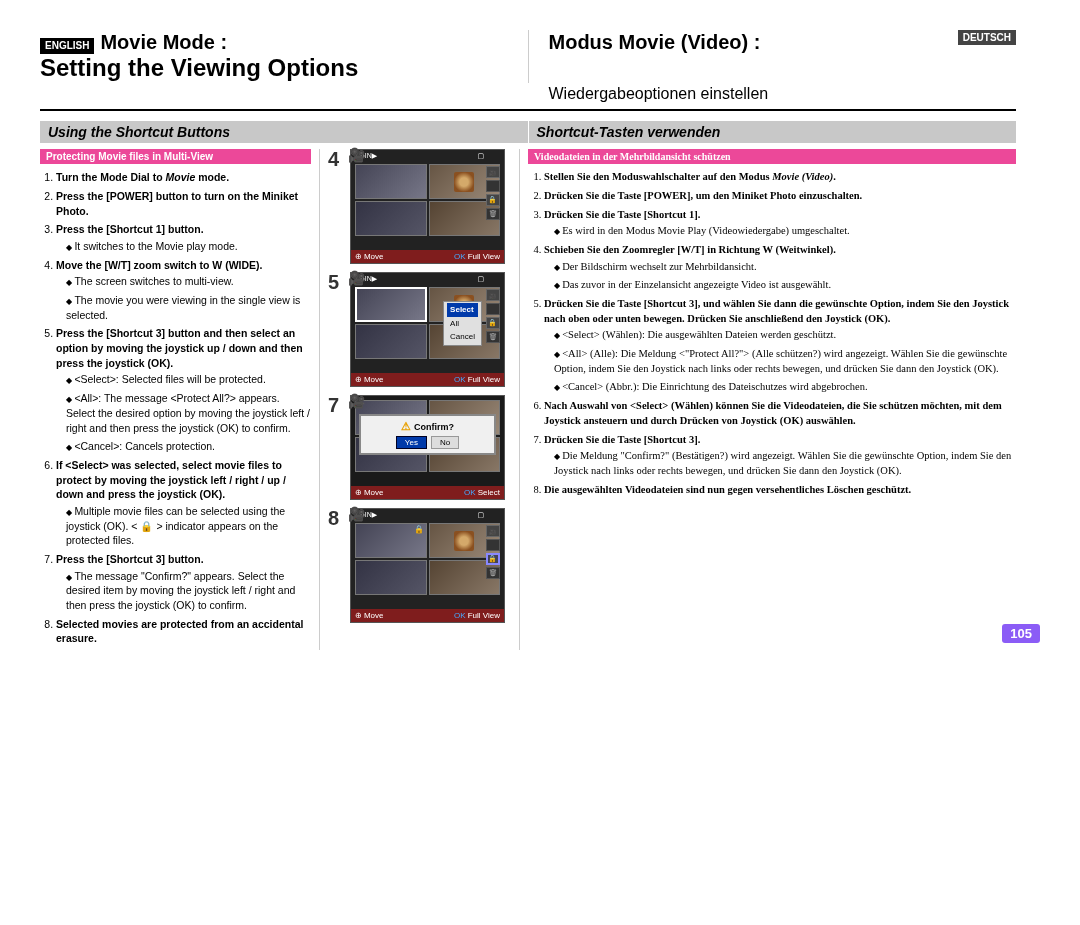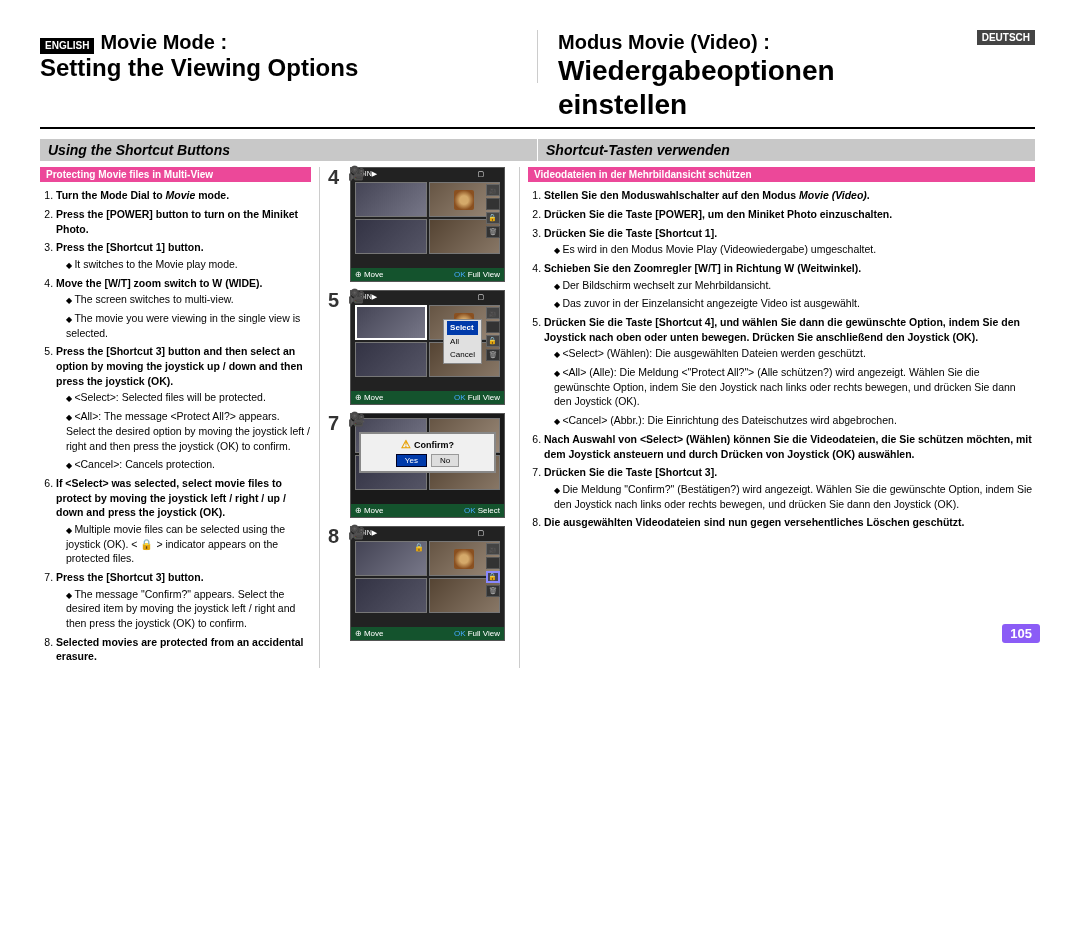--- a/index.html
+++ b/index.html
@@ -8,21 +8,21 @@
       height: 925px;
       background: #fff;
       font-family: Arial, Helvetica, sans-serif;
       font-size: 11px;
       color: #000;
       overflow: hidden;
     }
     .page {
       width: 1080px;
       height: 658px;
-      padding: 30px 45px 20px 40px;
+      padding: 30px 64px 20px 40px;
       position: relative;
       border-radius: 16px;
     }
 
     
     .header {
       display: flex;
       align-items: flex-start;
       margin-bottom: 10px;
       border-bottom: 2px solid #000;
@@ -64,23 +64,24 @@
       font-size: 24px;
       font-weight: bold;
       line-height: 1.2;
     }
     .title-right-line1 {
       font-size: 20px;
       font-weight: bold;
       line-height: 1.2;
     }
     .title-right-line2 {
-      font-size: 28px;
-      font-weight: bold;
+      font-size: 16px;
+      font-weight: normal;
       line-height: 1.2;
+      margin-top: 30px;
     }
 
     
     .section-header {
       display: flex;
       margin-bottom: 6px;
     }
     .section-title-left {
       flex: 1;
       background: #c8c8c8;
@@ -110,20 +111,21 @@
       border-right: 1px solid #ccc;
     }
     .middle-col {
       flex: 0 0 200px;
       padding: 0 8px;
       border-right: 1px solid #ccc;
     }
     .right-col {
       flex: 1;
       padding-left: 8px;
+      font-family: Liberation Serif, serif;
     }
 
     
     .protect-header {
       background: #ec4899;
       color: #fff;
       font-weight: bold;
       font-size: 10px;
       padding: 2px 6px;
       margin-bottom: 6px;
@@ -188,21 +190,21 @@
       background: #1a1a1a;
       border: 1px solid #555;
       position: relative;
       overflow: hidden;
     }
     .cam-bottom-bar {
       position: absolute;
       bottom: 0;
       left: 0;
       right: 0;
-      background: #14532d;
+      background: #7f1d1d;
       color: #fff;
       font-size: 8px;
       padding: 2px 4px;
       display: flex;
       justify-content: space-between;
     }
     .cam-bottom-bar .ok-text {
       color: #4af;
     }
 
@@ -481,21 +483,21 @@
             </ul>
           </li>
           <li>
             <b>Schieben Sie den Zoomregler [W/T] in Richtung W (Weitwinkel).</b>
             <ul class="sub-bullets">
               <li>Der Bildschirm wechselt zur Mehrbildansicht.</li>
               <li>Das zuvor in der Einzelansicht angezeigte Video ist ausgewählt.</li>
             </ul>
           </li>
           <li>
-            <b>Drücken Sie die Taste [Shortcut 4], und wählen Sie dann die gewünschte Option, indem Sie den Joystick nach oben oder unten bewegen. Drücken Sie anschließend den Joystick (OK).</b>
+            <b>Drücken Sie die Taste [Shortcut 3], und wählen Sie dann die gewünschte Option, indem Sie den Joystick nach oben oder unten bewegen. Drücken Sie anschließend den Joystick (OK).</b>
             <ul class="sub-bullets">
               <li>&lt;Select&gt; (Wählen): Die ausgewählten Dateien werden geschützt.</li>
               <li>&lt;All&gt; (Alle): Die Meldung &lt;"Protect All?"&gt; (Alle schützen?) wird angezeigt. Wählen Sie die gewünschte Option, indem Sie den Joystick nach links oder rechts bewegen, und drücken Sie dann den Joystick (OK).</li>
               <li>&lt;Cancel&gt; (Abbr.): Die Einrichtung des Dateischutzes wird abgebrochen.</li>
             </ul>
           </li>
           <li>
             <b>Nach Auswahl von &lt;Select&gt; (Wählen) können Sie die Videodateien, die Sie schützen möchten, mit dem Joystick ansteuern und durch Drücken von Joystick (OK) auswählen.</b>
           </li>
           <li>

